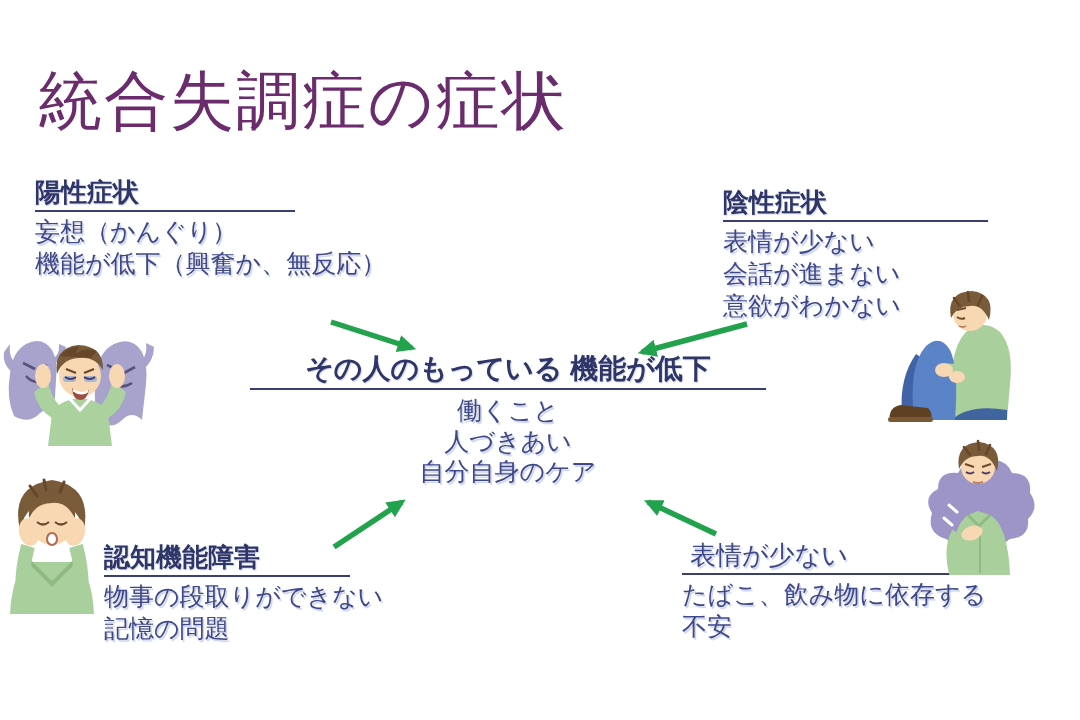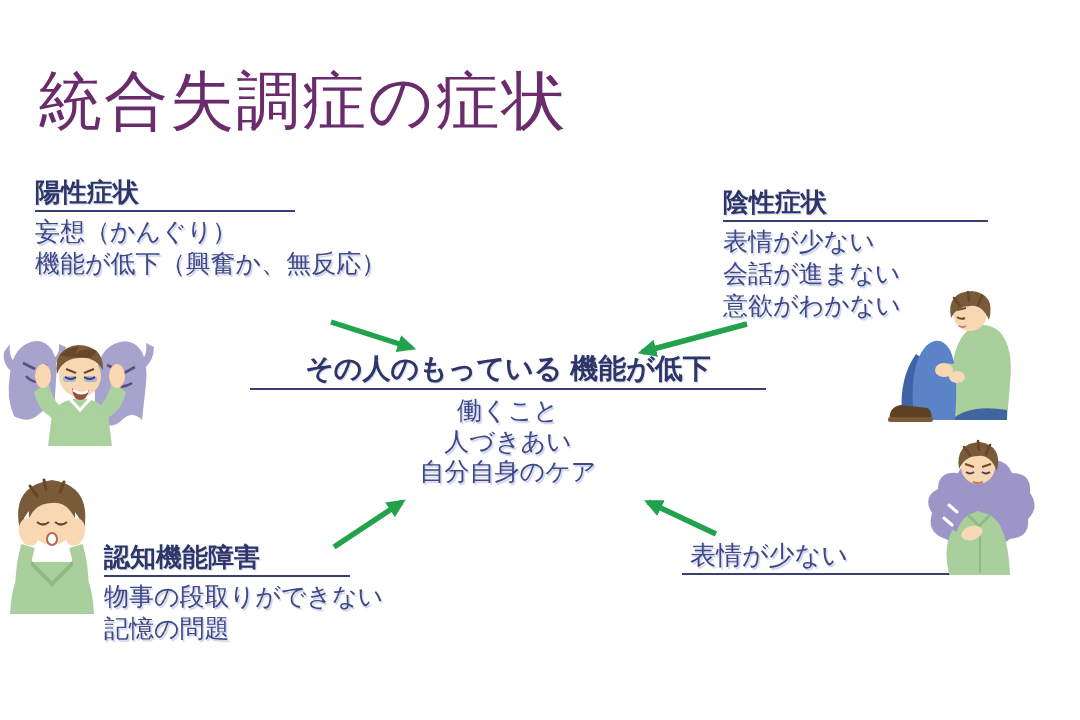--- a/index.html
+++ b/index.html
@@ -94,20 +94,22 @@
     <ul>
       <li>物事の段取りができない</li>
       <li>記憶の問題</li>
     </ul>
   </section>
 
   <section class="sec" id="sec-other">
     <h2 class="plain">表情が少ない</h2>
     <div class="rule"></div>
     <ul>
+      <li>たばこ、飲み物に依存する</li>
+      <li>不安</li>
     </ul>
   </section>
 
   <svg class="arrows" width="1080" height="720">
     <defs>
       <marker id="ah" markerWidth="4" markerHeight="3.6" refX="2.6" refY="1.6" orient="auto">
         <path d="M0,0 L3.4,1.6 L0,3.2 Z"></path>
       </marker>
     </defs>
     <line x1="331" y1="322" x2="412" y2="348" marker-end="url(#ah)"></line>

